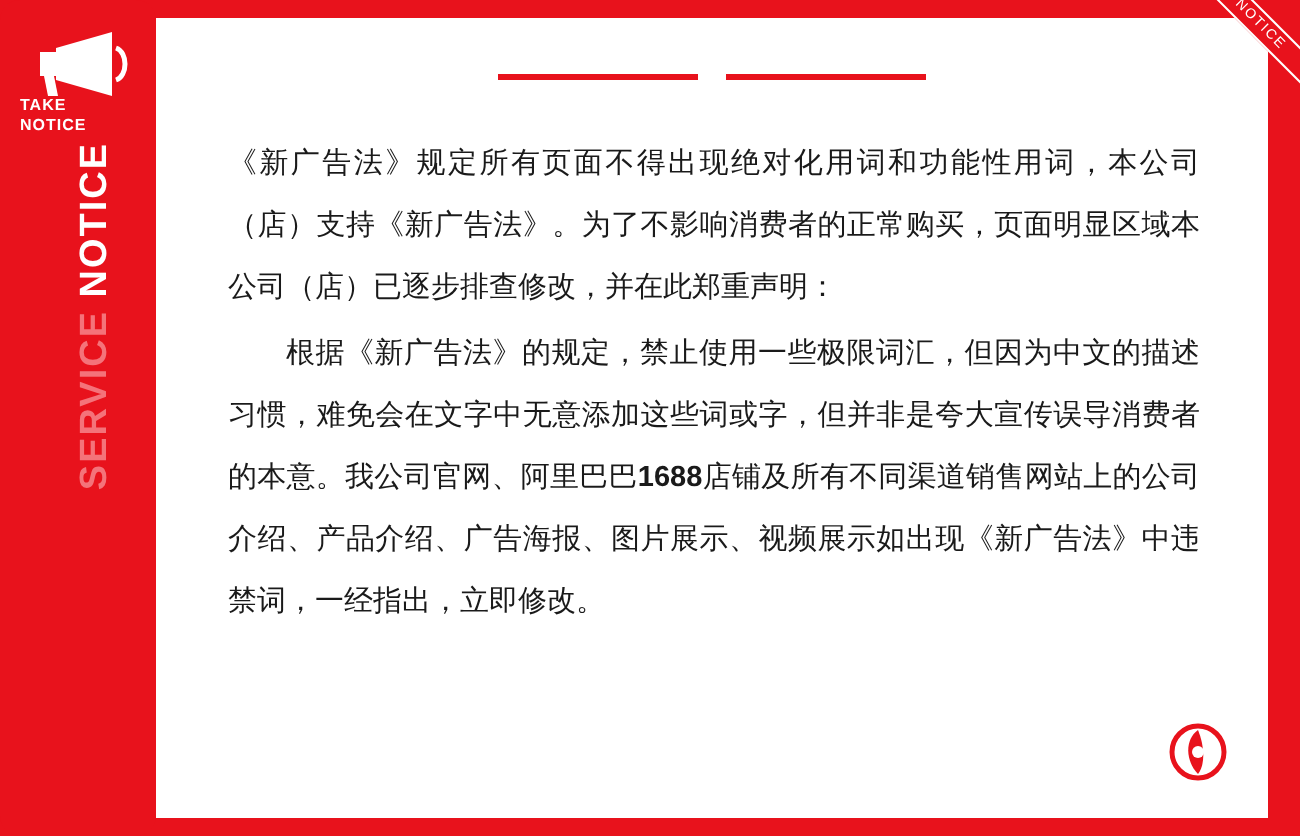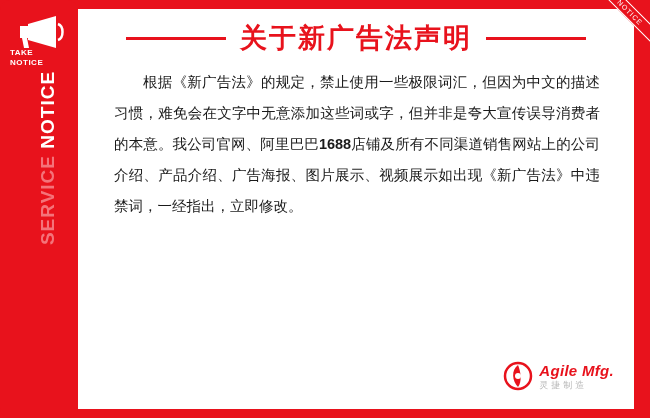--- a/index.html
+++ b/index.html
@@ -182,35 +182,31 @@
     <div id="service-notice">
       <span>SERVICE</span>
       <span class="line2">NOTICE</span>
     </div>
   </div>
 
   <div id="card">
 
     <div id="title-row">
       <span class="title-rule"></span>
-      <span id="doc-title">关于新广告法声明</span>
       <span class="title-rule"></span>
     </div>
 
     <div id="body-text">
+      <p>《新广告法》规定所有页面不得出现绝对化用词和功能性用词，本公司（店）支持《新广告法》。为了不影响消费者的正常购买，页面明显区域本公司（店）已逐步排查修改，并在此郑重声明：</p>
       <p class="indent">根据《新广告法》的规定，禁止使用一些极限词汇，但因为中文的描述习惯，难免会在文字中无意添加这些词或字，但并非是夸大宣传误导消费者的本意。我公司官网、阿里巴巴<span class="bold-num">1688</span>店铺及所有不同渠道销售网站上的公司介绍、产品介绍、广告海报、图片展示、视频展示如出现《新广告法》中违禁词，一经指出，立即修改。</p>
     </div>
 
     <div id="logo">
       <svg id="logo-mark" viewBox="0 0 30 30">
         <circle cx="15" cy="15" r="13" fill="none" stroke="#e8121c" stroke-width="2.5"></circle>
         <path d="M15 4 C8 9 9 20 15 26 C19 21 18 11 15 4 Z" fill="#e8121c"></path>
         <circle cx="15" cy="15" r="3" fill="#ffffff"></circle>
       </svg>
-      <div id="logo-text">
-        <div id="logo-name">Agile Mfg.</div>
-        <div id="logo-sub">灵捷制造</div>
-      </div>
     </div>
   </div>
 
   <div id="corner-ribbon">NOTICE</div>
 </div>
 
 </body></html>

